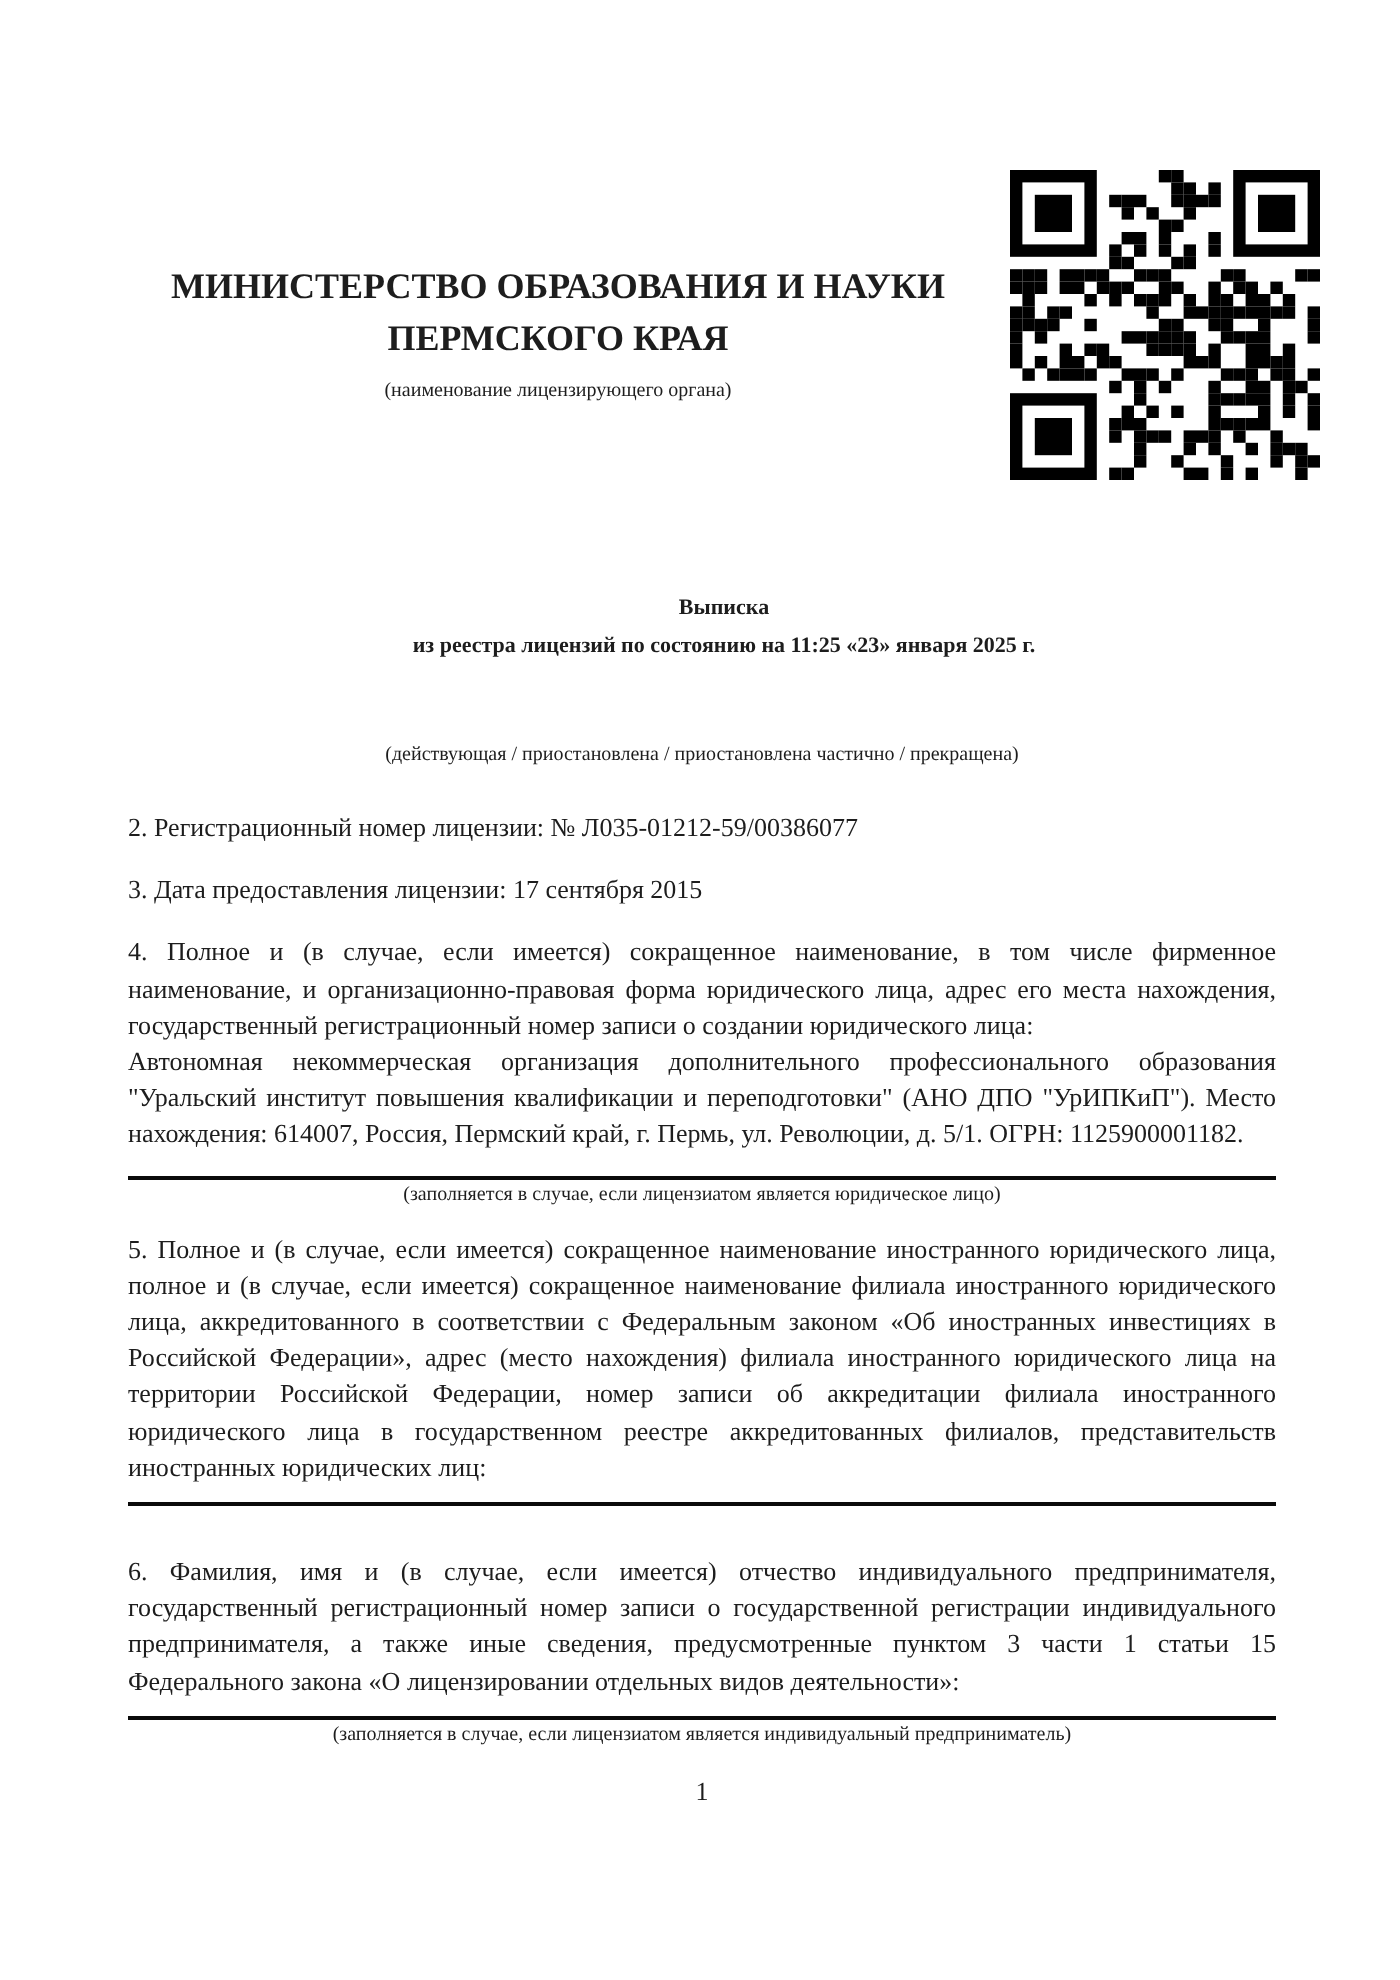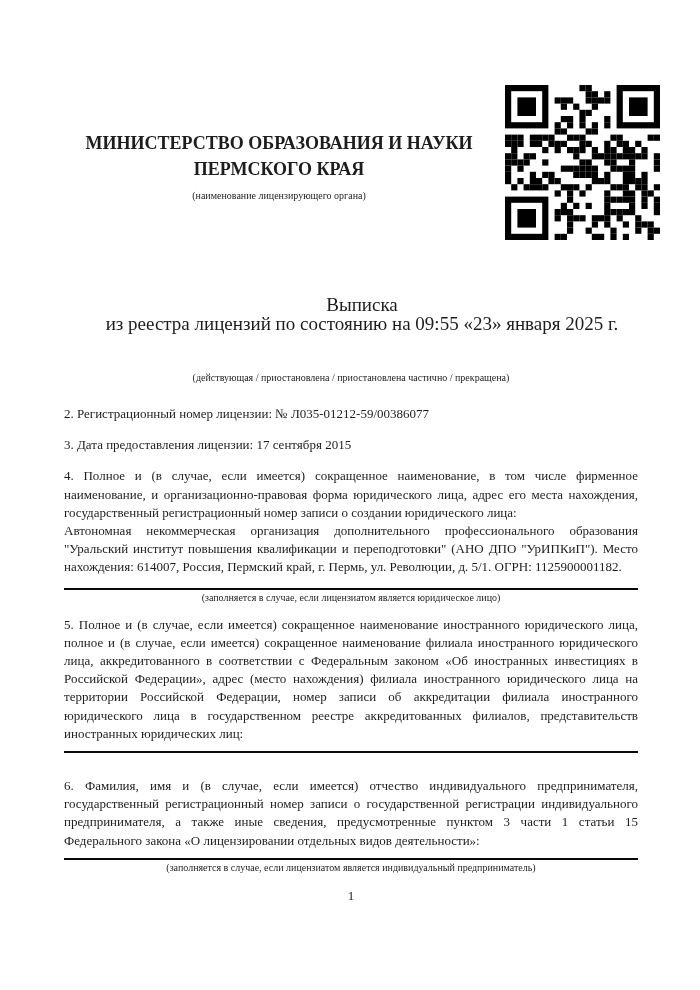--- a/index.html
+++ b/index.html
@@ -33,23 +33,24 @@
   .ministry .t-line { white-space: nowrap; }
   .ministry-caption {
     font-weight: normal;
     font-size: 10px;
     line-height: 13px;
     margin-top: 7px;
   }
   .subject {
     margin-top: 93px;
     text-align: center;
-    font-size: 19px;
+    font-size: 11px;
     line-height: 19px;
     padding-left: 22px;
+    font-weight: bold;
   }
   .item { font-size: 13px; line-height: 18.2px; }
   .para { text-align: justify; }
   .caption {
     font-size: 10px;
     line-height: 12px;
     text-align: center;
     margin-top: 2px;
   }
   .item-1 { margin-top: 39px; }
@@ -303,21 +304,21 @@
   </div>
 
   <div class="ministry">
     <div class="t-line">МИНИСТЕРСТВО ОБРАЗОВАНИЯ И НАУКИ</div>
     <div class="t-line">ПЕРМСКОГО КРАЯ</div>
     <div class="ministry-caption">(наименование лицензирующего органа)</div>
   </div>
 
   <div class="subject">
     <div>Выписка</div>
-    <div>из реестра лицензий по состоянию на 09:55 «23» января 2025 г.</div>
+    <div>из реестра лицензий по состоянию на 11:25 «23» января 2025 г.</div>
   </div>
 
   <div class="item item-1">
     <div class="caption">(действующая / приостановлена / приостановлена частично / прекращена)</div>
   </div>
 
   <div class="item item-2">
     <div class="para">2. Регистрационный номер лицензии: № Л035-01212-59/00386077</div>
   </div>
 

